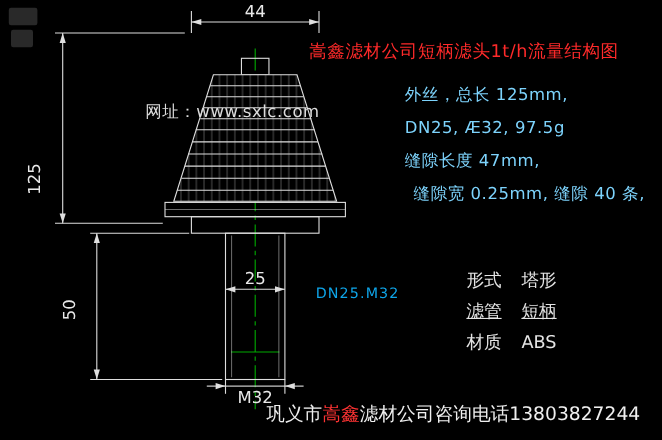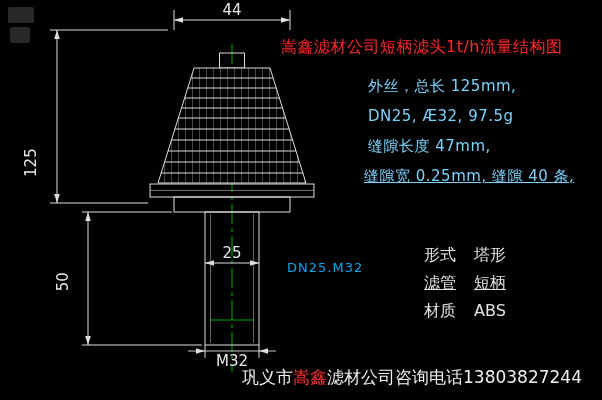--- a/index.html
+++ b/index.html
@@ -102,25 +102,26 @@
       <polygon points="205,351 196,348.2 196,353.8" stroke="none"></polygon>
       <polygon points="259,351 268,348.2 268,353.8" stroke="none"></polygon>
     </g>
   </svg>
 
   <div class="blob" style="left:8px;top:7px;width:26px;height:16px;"></div>
   <div class="blob" style="left:10px;top:27px;width:20px;height:16px;"></div>
 
   <div class="t title" style="left:281px;top:38px;">嵩鑫滤材公司短柄滤头1t/h流量结构图</div>
 
+  <div class="t watermark" style="left:132px;top:93px;">网址：www.sxlc.com</div>
 
   <div class="t spec" style="left:368px;top:78px;">外丝，总长 125mm,</div>
   <div class="t spec" style="left:368px;top:108px;">DN25, Æ32, 97.5g</div>
   <div class="t spec" style="left:368px;top:138px;">缝隙长度 47mm,</div>
-  <div class="t spec" style="left:364px;top:168px;text-decoration:underline;">缝隙宽 0.25mm, 缝隙 40 条,</div>
+  <div class="t spec" style="left:376px;top:168px;">缝隙宽 0.25mm, 缝隙 40 条,</div>
 
   <div class="t prop" style="left:424px;top:246px;text-align:center;">
     <span class="lbl">形式</span><span>塔形</span>
   </div>
   <div class="t prop" style="left:424px;top:274px;text-decoration:underline;">
     <span class="lbl">滤管</span><span>短柄</span>
   </div>
   <div class="t prop" style="left:424px;top:302px;">
     <span class="lbl">材质</span><span>ABS</span>
   </div>

